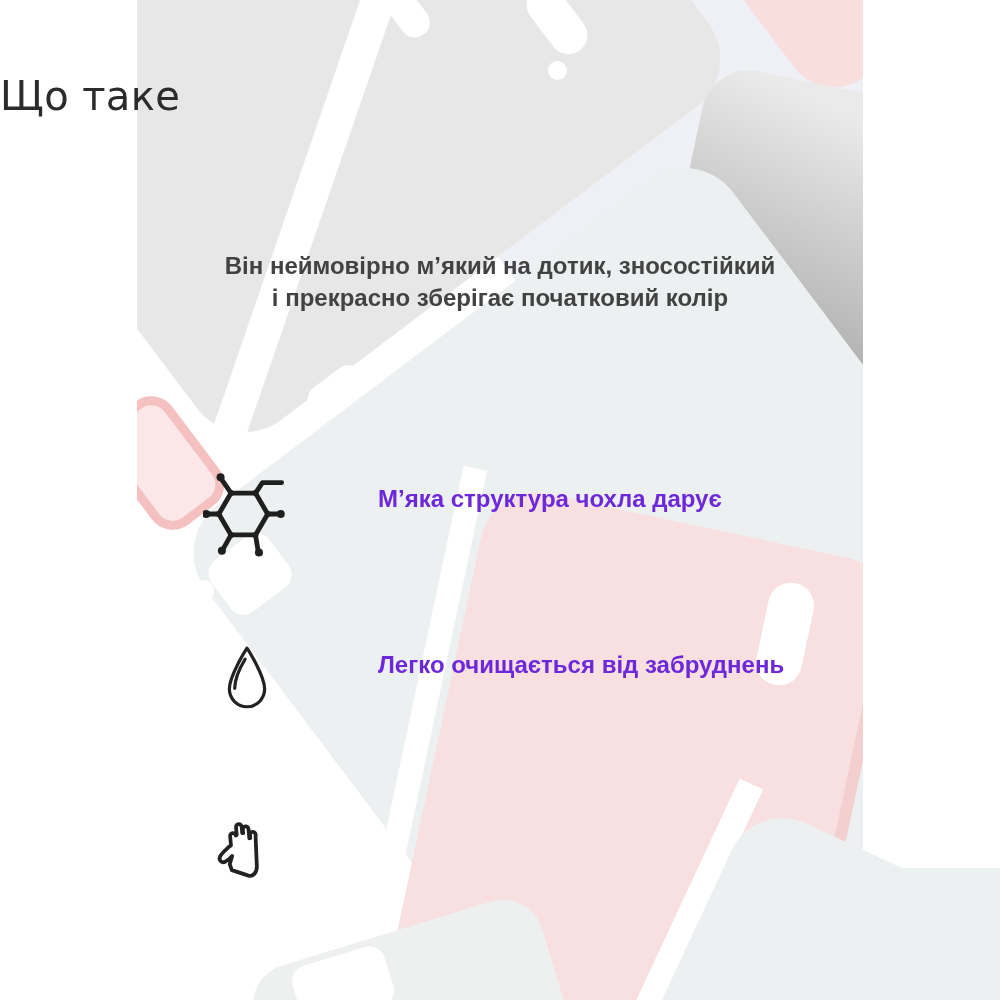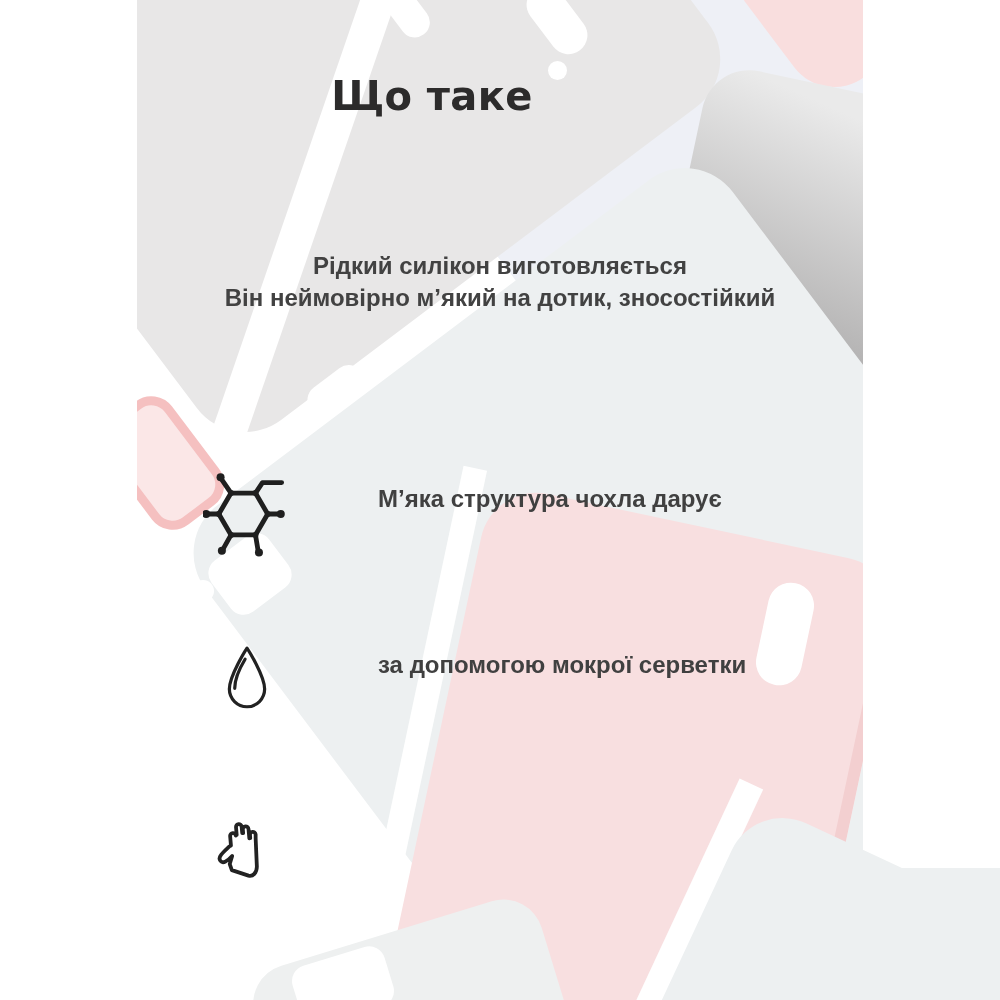--- a/index.html
+++ b/index.html
@@ -34,30 +34,30 @@
      box-shadow:inset -12px -16px 0 #f3cfd0;}
   #cutout-pink-pill{left:762px;top:582px;width:46px;height:104px;border-radius:23px;background:#fff;}
   #streak-3{left:675px;top:770px;width:26px;height:300px;background:#fff;border-radius:0;}
   #case-bottom-center{left:260px;top:930px;width:300px;height:160px;border-radius:40px;background:#eef0f0;}
   #cutout-bc-plate{left:295px;top:955px;width:96px;height:62px;border-radius:16px;background:#fff;}
   #strip-left{position:absolute;left:0;top:0;width:137px;height:1000px;background:#fff;}
   #strip-right{position:absolute;left:863px;top:0;width:137px;height:868px;background:#fff;}
   #case-bottom-right{left:606px;top:873px;width:480px;height:600px;border-radius:56px;background:#edf0f1;}
   
   .title{
-    position:absolute;left:0;top:74px;width:864px;text-align:center;
-    font-family:"DejaVu Sans",sans-serif;font-weight:700;font-size:40px;line-height:45px;
+    position:absolute;left:0;top:74px;width:864px;text-align:left;
+    font-family:"DejaVu Sans",sans-serif;font-weight:400;font-size:40px;line-height:45px;
     color:#2c2b2b;letter-spacing:.4px;
   }
   .intro{
     position:absolute;left:0;top:250px;width:1000px;text-align:center;
     font-size:24px;line-height:32px;font-weight:600;color:#424242;
   }
   .feature-row{position:absolute;left:0;top:0;width:1000px;}
-  .feature-text{position:absolute;left:378px;font-size:24px;line-height:33px;font-weight:600;color:#404040;}
+  .feature-text{position:absolute;left:378px;font-size:24px;line-height:33px;font-weight:600;color:#6d28d9;}
   .icon{position:absolute;}
   #feature-text-0{top:482px;}
   #feature-text-1{top:648px;}
   #feature-text-2{top:820px;}
   #icon-molecule{left:203px;top:466px;}
   #icon-drop{left:224px;top:642px;}
   #icon-hand{left:209px;top:812px;transform:rotate(-5deg);}
 </style>
 </head>
 <body>
@@ -87,22 +87,22 @@
     <div id="strip-left"></div>
     <div id="strip-right"></div>
     <div class="case rot25" id="case-bottom-right"></div>
   </div>
 
   <div class="title">
     <div>Що таке</div>
   </div>
 
   <div class="intro">
-    <div>Рідкий силікон виготовляється</div>
     <div>Він неймовірно м’який на дотик, зносостійкий</div>
+    <div>і прекрасно зберігає початковий колір</div>
   </div>
 
   <div class="feature-row">
     <svg class="icon" id="icon-molecule" width="84" height="96" viewBox="0 0 96 110" fill="none">
       <g stroke="#1f1f1f" stroke-width="5.5" stroke-linecap="round" stroke-linejoin="round">
         <path d="M32,31 L60,31 L74,55 L60,79 L32,79 L18,55 Z"></path>
         <path d="M32,31 L21,15"></path>
         <path d="M60,31 L68,19 L90,19"></path>
         <path d="M18,55 L5,55"></path>
         <path d="M74,55 L88,55"></path>
@@ -129,21 +129,21 @@
   </div>
 
   <div class="feature-row">
     <svg class="icon" id="icon-drop" width="46" height="72" viewBox="0 0 60 90" fill="none">
       <g stroke="#222222" stroke-width="4.2" stroke-linecap="round" stroke-linejoin="round">
         <path d="M30,6 C29,7.5 7,42 7,59.5 A23,23 0 0 0 53,59.5 C53,42 31,7.5 30,6 Z"></path>
         <path d="M27.5,20.5 C20.5,32 14,46.5 14,58.5"></path>
       </g>
     </svg>
     <div class="feature-text" id="feature-text-1">
-      <div>за допомогою мокрої серветки</div>
+      <div>Легко очищається від забруднень</div>
     </div>
   </div>
 
   <div class="feature-row">
     <svg class="icon" id="icon-hand" width="58" height="76" viewBox="0 0 92 98" fill="none">
       <path stroke="#222222" stroke-width="6" stroke-linecap="round" stroke-linejoin="round" d="M33,42 C28,46 22,50 18,55 C12.5,61.5 18,68.5 24.5,65.5 C29,63.5 33.5,60 36,57.5
            L31,70 L33.5,80 L59,91 C66,93.5 72.5,87.5 73.5,78 L75.5,33 L76,27
            C76,21 67,21 67,27 L67,32 L65.5,32 L65.5,17.5 C65.5,11 56.5,11 56.5,17.5 L56.5,23
            L55,23 L55,13 C55,6.5 46,6.5 46,13 L46,25 L44.5,25 L44.5,26
            C44.5,20 35.5,20 35.5,26 L35.5,41 Z"></path>

